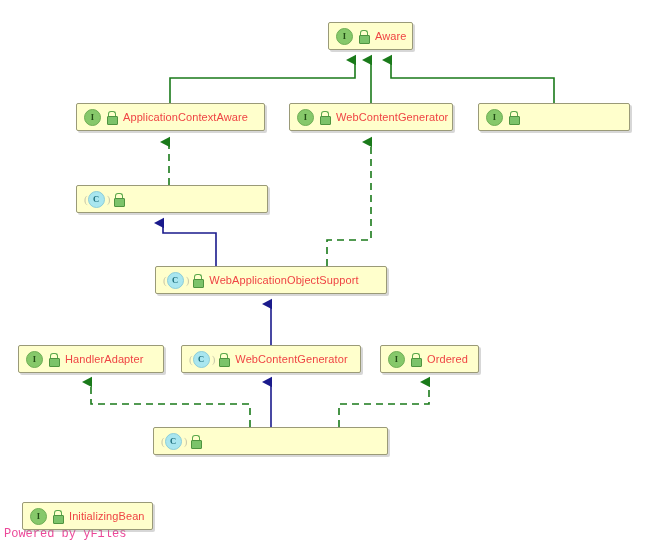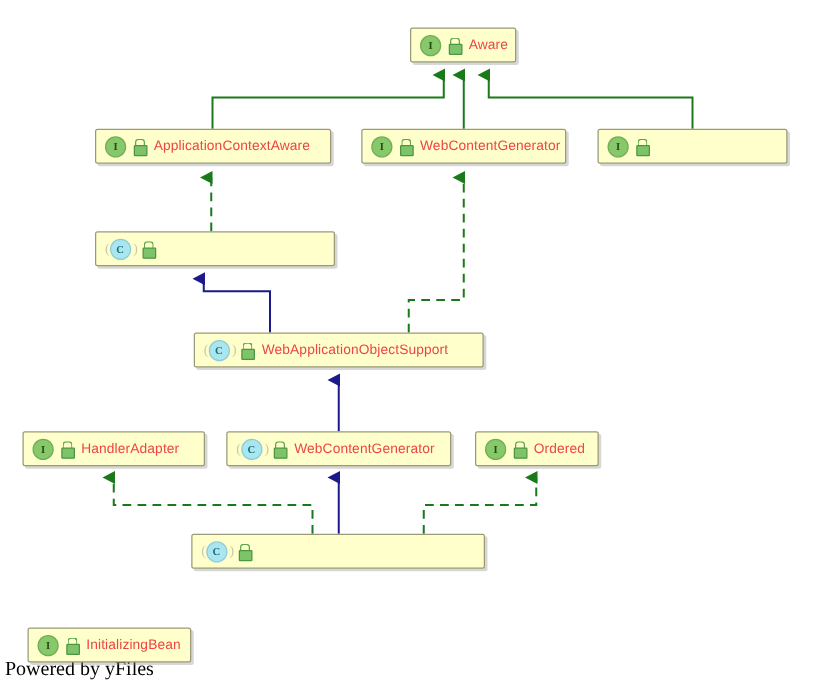--- a/index.html
+++ b/index.html
@@ -53,22 +53,22 @@
   .node .lock .body{
     position:absolute;left:0px;top:5px;width:9px;height:7px;
     background:#7cc36a;border:1px solid #4f9440;border-radius:1px;
   }
   .node .label{
     font-size:11px;color:#ef4444;letter-spacing:0.1px;
     font-family:Liberation Sans, sans-serif;
   }
   .watermark{
     position:absolute;left:4px;top:527px;
-    font-size:16px;color:#000000;
-    font-family:Liberation Serif, serif;
+    font-size:12px;color:#ec4899;
+    font-family:Liberation Mono, monospace;
     z-index:2;
   }
 </style>
 </head>
 <body>
 
 <div id="canvas">
 
   <svg class="edges" viewBox="0 0 650 552">
     <defs>

